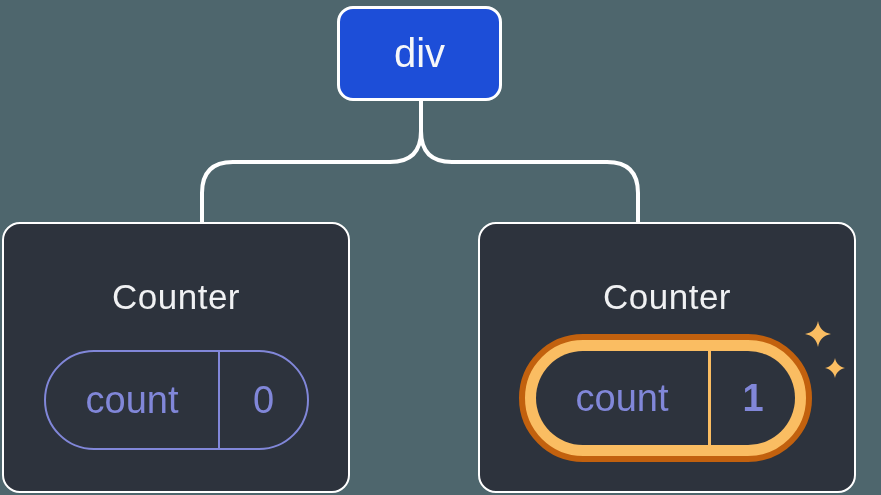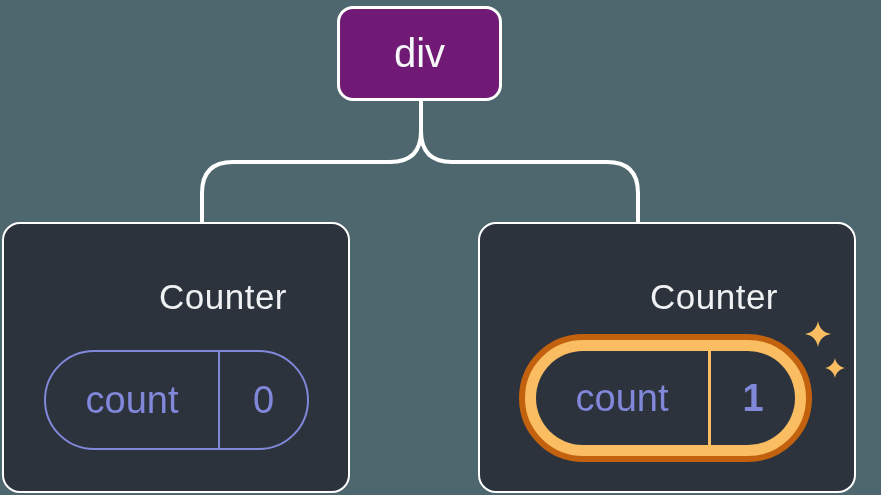--- a/index.html
+++ b/index.html
@@ -9,21 +9,21 @@
     height: 495px;
     background: #4e666d;
     font-family: "Liberation Sans", sans-serif;
     overflow: hidden;
   }
   
   .root-node {
     position: absolute;
     left: 337px; top: 6px;
     width: 165px; height: 95px;
-    background: #701a75;
+    background: #1d4ed8;
     border: 3px solid #ffffff;
     border-radius: 16px;
     box-sizing: border-box;
     display: flex; align-items: center; justify-content: center;
     color: #f6f7f9;
     font-size: 40px;
   }
   
   .connector {
     position: absolute; left: 0; top: 0;
@@ -48,21 +48,20 @@
   .card-left  { left: 2px;   width: 348px; }
   .card-right { left: 478px; width: 378px; }
   .card-title {
     position: absolute;
     top: 53px; left: 0;
     width: 100%;
     text-align: center;
     color: #f0f1f3;
     font-size: 35px;
     letter-spacing: 0.5px;
-    padding-left: 47px;
   }
   
   .pill {
     position: absolute;
     left: 40px; top: 126px;
     width: 265px; height: 100px;
     border: 2.5px solid #8187d9;
     border-radius: 999px;
     box-sizing: border-box;
     display: flex;

